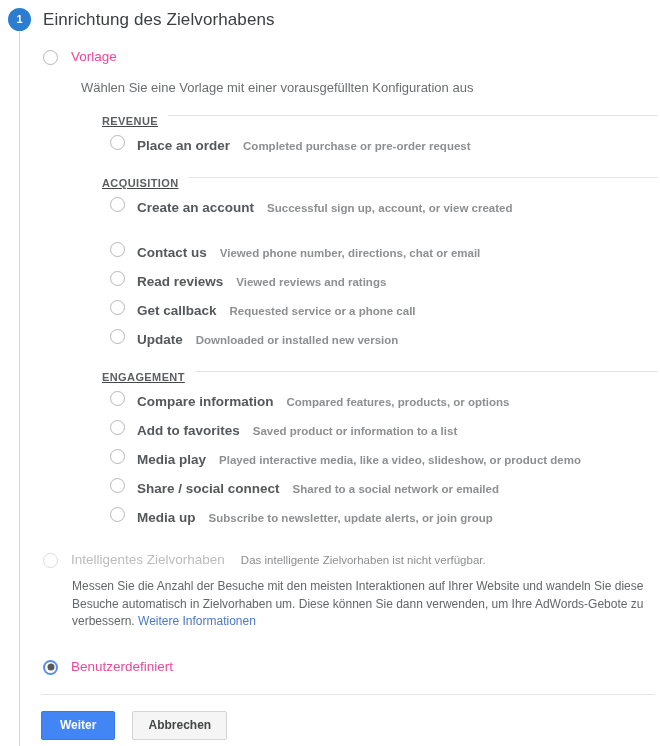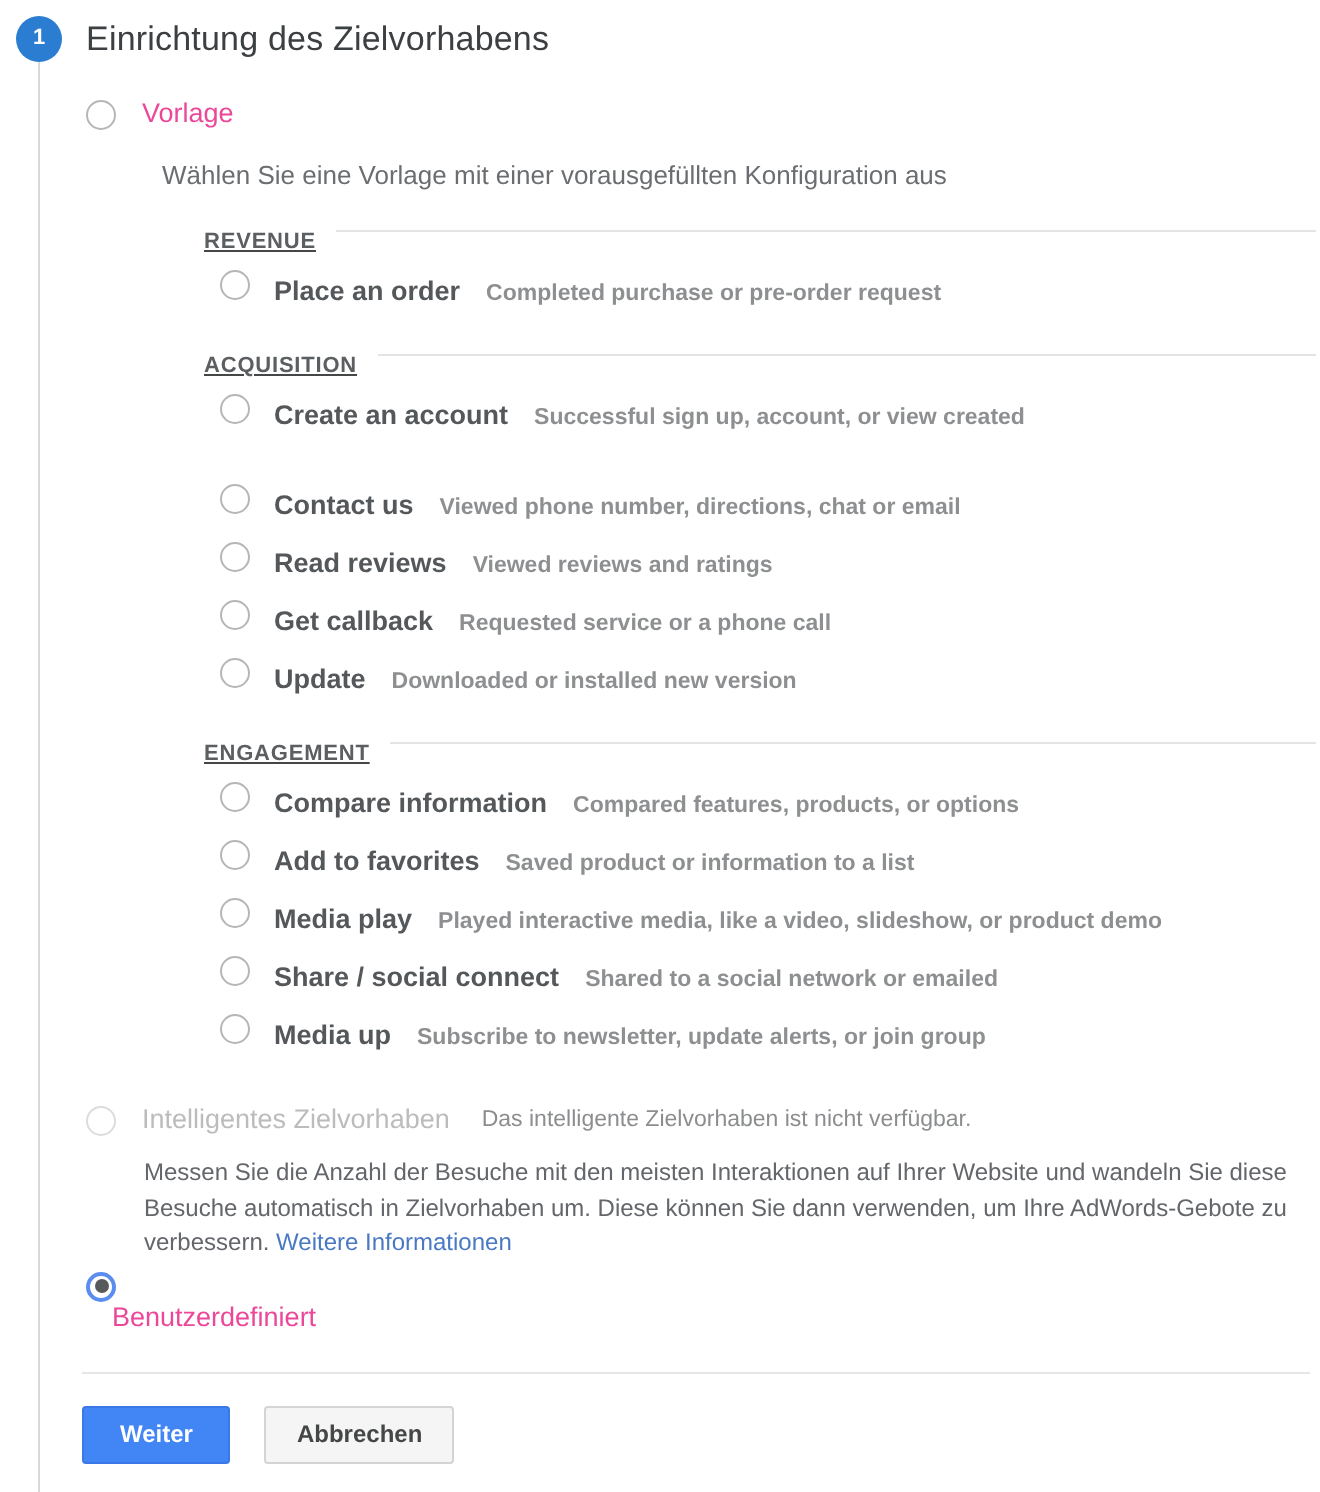--- a/index.html
+++ b/index.html
@@ -65,21 +65,21 @@
     letter-spacing: 0.1px;
   }
 
   
   .toplevel-row {
     display: flex;
     align-items: flex-start;
     padding-left: 9px;
     margin-top: 19px;
   }
-  .toplevel-row.custom { margin-top: 4px; flex-direction: column; }
+  .toplevel-row.custom { margin-top: 28px; }
 
   .radio {
     width: 15px;
     height: 15px;
     border: 1px solid #b6b6b6;
     border-radius: 50%;
     background: #fff;
     flex: 0 0 auto;
     margin-top: 1px;
   }

